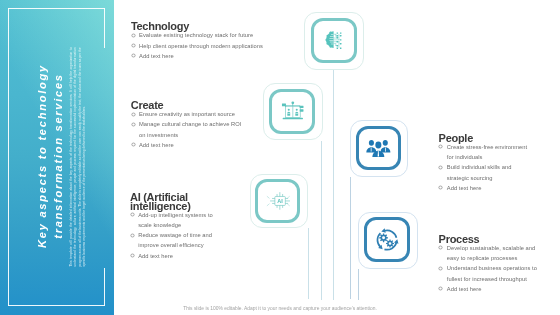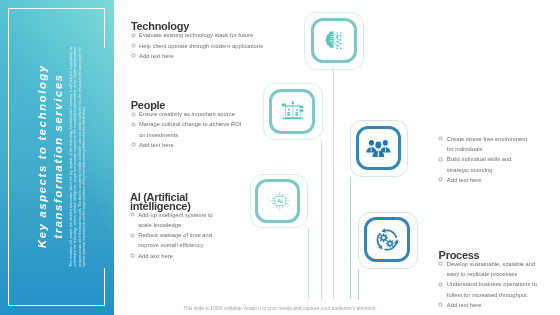--- a/index.html
+++ b/index.html
@@ -247,21 +247,21 @@
             <svg width="5" height="5" viewBox="0 0 5 5">
               <ellipse cx="2.5" cy="2.5" rx="1.65" ry="1.5" fill="none" stroke="#8c8c8c" stroke-width="0.75"></ellipse>
             </svg>
           </span>
           <span class="ln">Add text here</span>
         </li>
     </ul>
   </div>
 
   <div class="block" style="left:130.8px;top:101.1px;width:130px;">
-    <div class="blk-title">People</div>
+    <div class="blk-title">Create</div>
     <ul class="blk-list">
       <li>
           <span class="bullet">
             <svg width="5" height="5" viewBox="0 0 5 5">
               <ellipse cx="2.5" cy="2.5" rx="1.65" ry="1.5" fill="none" stroke="#8c8c8c" stroke-width="0.75"></ellipse>
             </svg>
           </span>
           <span class="ln">Ensure  creativity as important  source</span>
         </li>
       <li>
@@ -310,20 +310,21 @@
             <svg width="5" height="5" viewBox="0 0 5 5">
               <ellipse cx="2.5" cy="2.5" rx="1.65" ry="1.5" fill="none" stroke="#8c8c8c" stroke-width="0.75"></ellipse>
             </svg>
           </span>
           <span class="ln">Add text here</span>
         </li>
     </ul>
   </div>
 
   <div class="block" style="left:438.6px;top:133.9px;width:110px;">
+    <div class="blk-title">People</div>
     <ul class="blk-list">
       <li>
           <span class="bullet">
             <svg width="5" height="5" viewBox="0 0 5 5">
               <ellipse cx="2.5" cy="2.5" rx="1.65" ry="1.5" fill="none" stroke="#8c8c8c" stroke-width="0.75"></ellipse>
             </svg>
           </span>
           <span class="ln">Create  stress-free  environment</span>
           <span class="ln">for individuals</span>
         </li>
@@ -340,21 +341,21 @@
           <span class="bullet">
             <svg width="5" height="5" viewBox="0 0 5 5">
               <ellipse cx="2.5" cy="2.5" rx="1.65" ry="1.5" fill="none" stroke="#8c8c8c" stroke-width="0.75"></ellipse>
             </svg>
           </span>
           <span class="ln">Add text here</span>
         </li>
     </ul>
   </div>
 
-  <div class="block" style="left:438.6px;top:234.9px;width:120px;margin-top:16px;">
+  <div class="block" style="left:438.6px;top:234.9px;width:120px;">
     <div class="blk-title">Process</div>
     <ul class="blk-list">
       <li>
           <span class="bullet">
             <svg width="5" height="5" viewBox="0 0 5 5">
               <ellipse cx="2.5" cy="2.5" rx="1.65" ry="1.5" fill="none" stroke="#8c8c8c" stroke-width="0.75"></ellipse>
             </svg>
           </span>
           <span class="ln">Develop  sustainable,  scalable and</span>
           <span class="ln">easy to replicate  processes</span>

